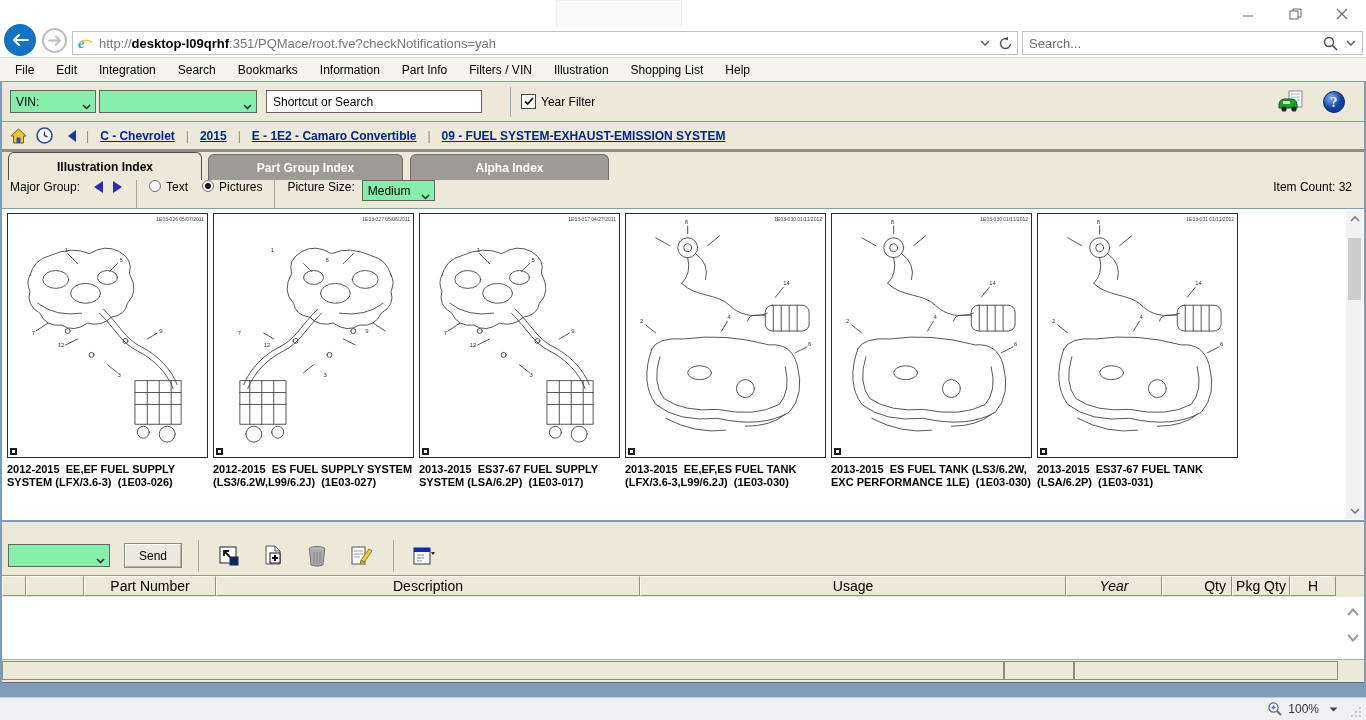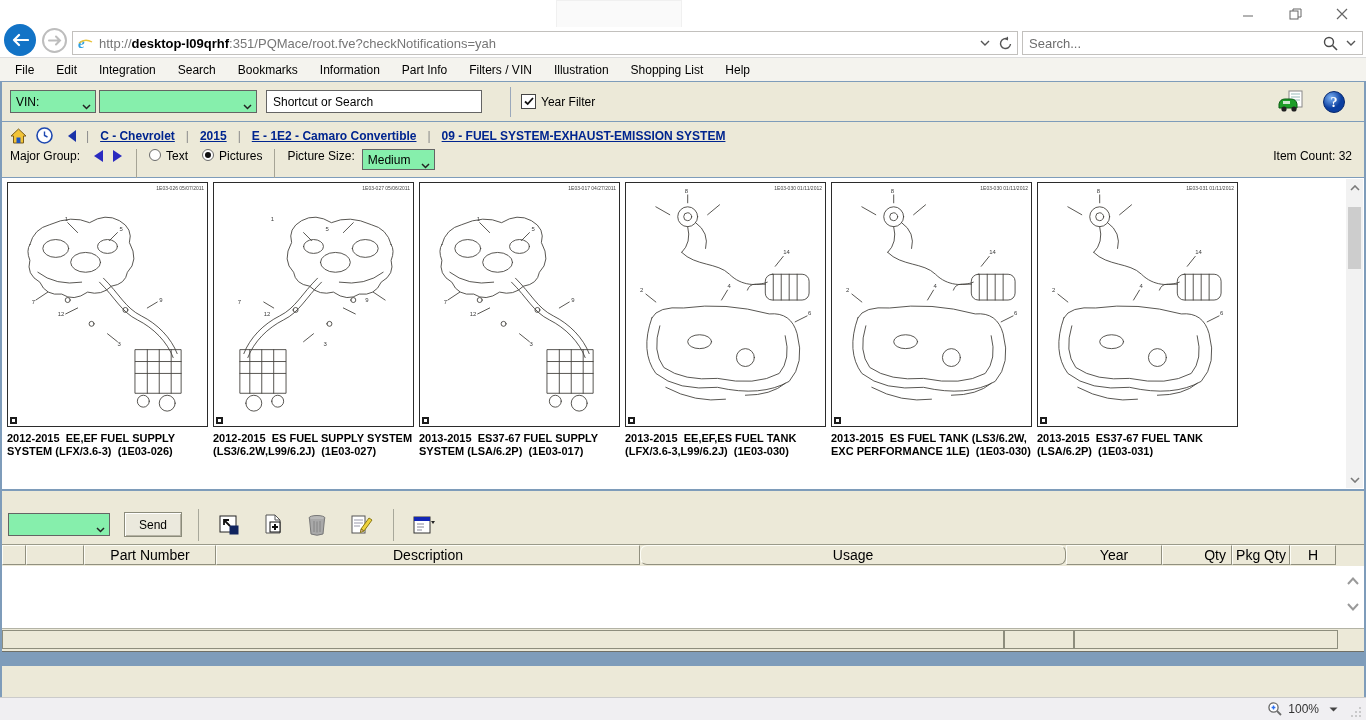--- a/index.html
+++ b/index.html
@@ -226,20 +226,28 @@
         </svg>
       <span class="crumb-first-sep">|</span>
       <div id="crumb-links" style="display:flex;align-items:center">
           <div class="crumb-link"><span>C - Chevrolet</span></div>
           <div class="crumb-link"><span>2015</span></div>
           <div class="crumb-link"><span>E - 1E2 - Camaro Convertible</span></div>
           <div class="crumb-link"><span>09 - FUEL SYSTEM-EXHAUST-EMISSION SYSTEM</span></div>
         </div>
     </div>
 
+    <div class="row tabstrip">
+      <div class="tabstrip-top"></div>
+      <div id="tabs">
+          <div class="tab active" style="left: 6px; width: 194px;">Illustration Index</div>
+          <div class="tab inactive" style="left: 206px; width: 195px;">Part Group Index</div>
+          <div class="tab inactive" style="left: 408px; width: 199px;">Alpha Index</div>
+        </div>
+    </div>
 
     <div class="row controls">
       <span class="lbl">Major Group:</span>
       <svg width="12" height="14" style="margin-left:12px">
           <path d="M11 1 L2 7 L11 13 Z" fill="#2a2ac0"></path>
         </svg>
       <svg width="12" height="14" style="margin-left:8px">
           <path d="M1 1 L10 7 L1 13 Z" fill="#2a2ac0"></path>
         </svg>
       <div class="csep"></div>
@@ -503,22 +511,22 @@
           <path d="M20 8 L24 8 L22 11 Z" fill="#222"></path>
         </svg>
       </div>
     </div>
 
     <div class="row phead" id="header-cells">
         <div class="hcell" style="width: 24px;"></div>
         <div class="hcell" style="width: 58px;"></div>
         <div class="hcell" style="width: 132px;">Part Number</div>
         <div class="hcell" style="width: 424px;">Description</div>
-        <div class="hcell" style="width: 426px; border-radius: 7px;">Usage</div>
-        <div class="hcell" style="width: 96px;">Year</div>
+        <div class="hcell" style="width: 426px;">Usage</div>
+        <div class="hcell" style="width: 96px; font-style: italic;">Year</div>
         <div class="hcell qty" style="width: 70px;">Qty</div>
         <div class="hcell" style="width: 58px;">Pkg Qty</div>
         <div class="hcell" style="width: 46px;">H</div>
         <div style="flex: 1 1 0%;"></div>
       </div>
 
     <div class="row pbody">
       <div class="mini-arrow" style="top:8px">
           <svg width="12" height="8">
             <path d="M1 7 L6 1.5 L11 7" stroke="#9a9a9a" stroke-width="2" fill="none"></path>

